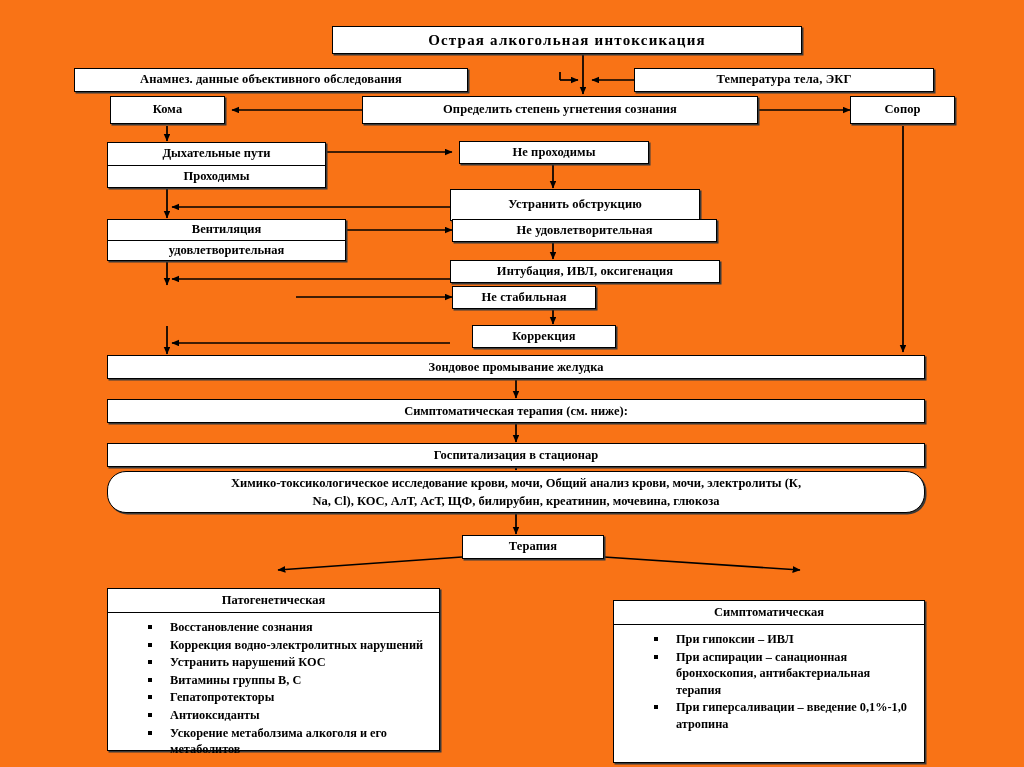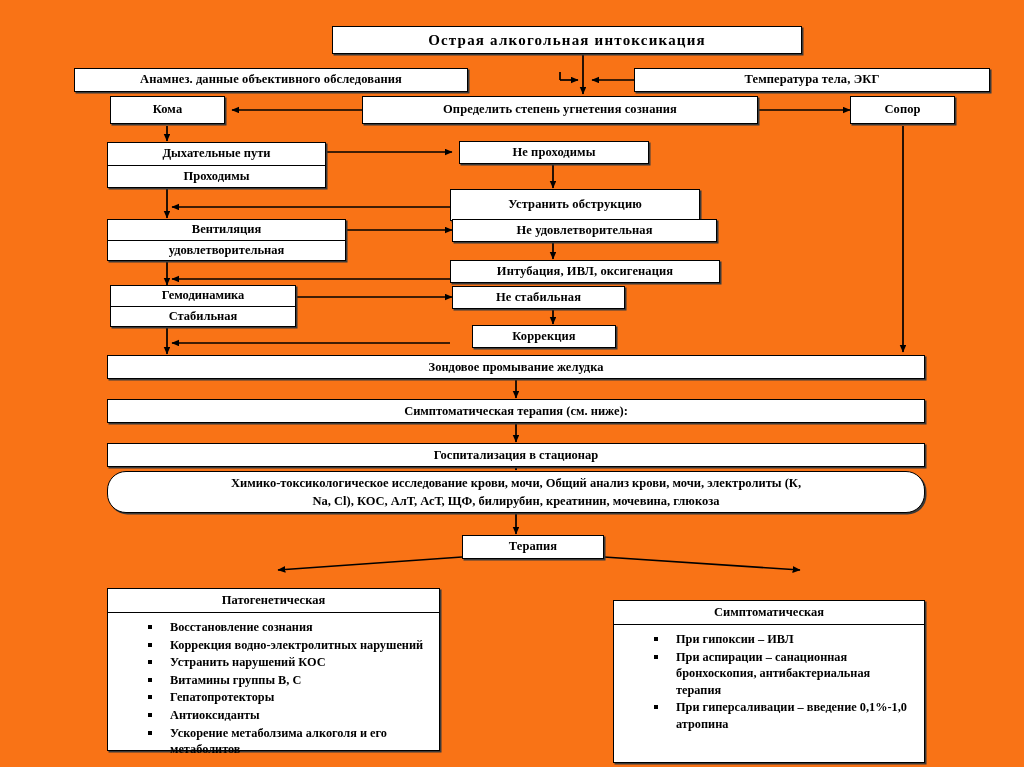--- a/index.html
+++ b/index.html
@@ -179,21 +179,21 @@
   </svg>
 
   <div class="box thick shadow" style="left:332px;top:26px;width:470px;height:28px;font-size:15px;letter-spacing:1.2px;">
     <span>Острая алкогольная интоксикация</span>
   </div>
 
   <div class="box shadow" style="left:74px;top:68px;width:394px;height:24px;">
     <span>Анамнез. данные объективного обследования</span>
   </div>
 
-  <div class="box shadow" style="left:634px;top:68px;width:356px;height:24px;">
+  <div class="box shadow" style="left:634px;top:68px;width:300px;height:24px;">
     <span>Температура тела, ЭКГ</span>
   </div>
 
   <div class="box shadow" style="left:110px;top:96px;width:115px;height:28px;">
     <span>Кома</span>
   </div>
 
   <div class="box shadow" style="left:362px;top:96px;width:396px;height:28px;">
     <span>Определить степень угнетения сознания</span>
   </div>
@@ -221,26 +221,22 @@
   </div>
 
   <div class="box shadow" style="left:452px;top:219px;width:265px;height:23px;">
     <span>Не удовлетворительная</span>
   </div>
 
   <div class="box shadow" style="left:450px;top:260px;width:270px;height:23px;">
     <span>Интубация, ИВЛ, оксигенация</span>
   </div>
 
-  <div class="splitbox" style="left:110px;top:285px;width:186px;height:42px;">
-    <div class="top">Гемодинамика</div>
-    <div class="bot">Стабильная</div>
-  </div>
-
-  <div class="box shadow" style="left:452px;top:286px;width:173px;height:23px;">
+
+  <div class="box shadow" style="left:452px;top:286px;width:144px;height:23px;">
     <span>Не стабильная</span>
   </div>
 
   <div class="box shadow" style="left:472px;top:325px;width:144px;height:23px;">
     <span>Коррекция</span>
   </div>
 
   <div class="bar" style="left:107px;top:355px;width:818px;height:24px;">
     <span>Зондовое промывание желудка</span>
   </div>

